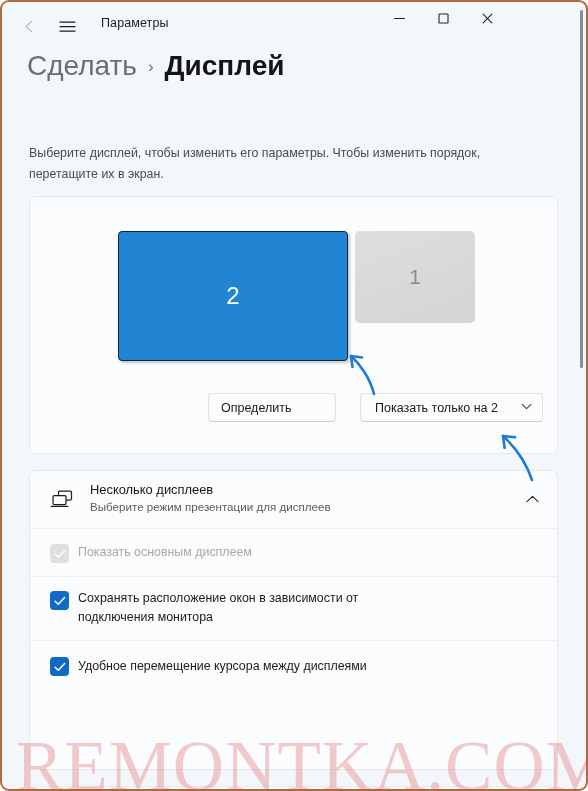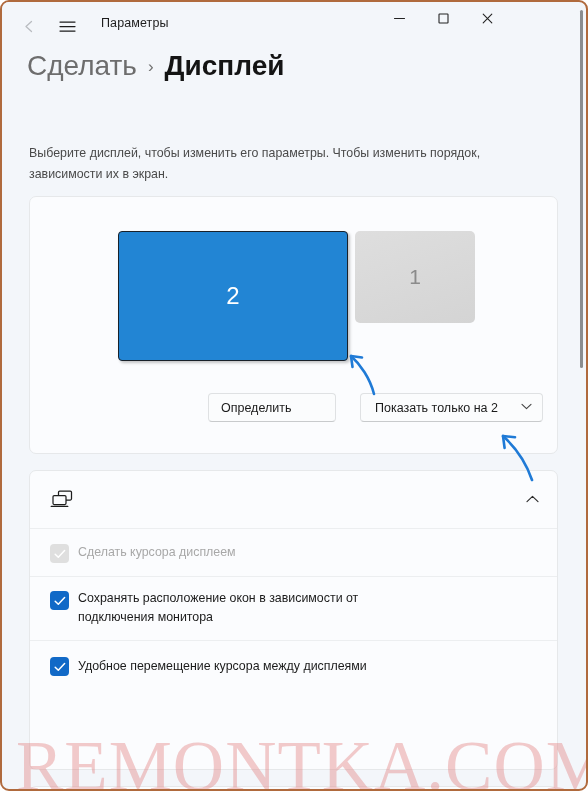--- a/index.html
+++ b/index.html
@@ -234,21 +234,21 @@
   </div>
 
   <div id="breadcrumb">
     <span id="bc-parent">Сделать</span>
     <span id="bc-sep">›</span>
     <span id="bc-current">Дисплей</span>
   </div>
 
   <div id="content">
 
-    <div id="intro">Выберите дисплей, чтобы изменить его параметры. Чтобы изменить порядок, зависимости их в экран.</div>
+    <div id="intro">Выберите дисплей, чтобы изменить его параметры. Чтобы изменить порядок, перетащите их в экран.</div>
 
     <div class="card" id="card-arrange">
 
       <div class="monitor" id="monitor-2">
         <span>2</span>
       </div>
 
       <div class="monitor" id="monitor-1">
         <span>1</span>
       </div>
@@ -271,34 +271,38 @@
     <div class="card" id="card-multi">
 
       <div id="multi-header">
         <span id="multi-icon">
           <svg width="26" height="24" viewBox="0 0 26 24" fill="none" stroke="currentColor" stroke-width="1.25">
             <rect x="8.5" y="3" width="13" height="9" rx="1.2"></rect>
             <rect x="3" y="7.5" width="13" height="9" rx="1.2" fill="#fbfcfe"></rect>
             <path d="M1.2 18.4 H17.8" stroke-linecap="round"></path>
           </svg>
         </span>
+        <div id="multi-texts">
+          <div id="multi-title">Несколько дисплеев</div>
+          <div id="multi-sub">Выберите режим презентации для дисплеев</div>
+        </div>
         <span id="multi-chevron">
           <svg width="13" height="8" viewBox="0 0 13 8" fill="none" stroke="currentColor" stroke-width="1.15">
             <path d="M1 6.6 L6.5 1.4 L12 6.6" stroke-linecap="round" stroke-linejoin="round"></path>
           </svg>
         </span>
       </div>
 
       <div class="row" id="row-primary">
         <span class="cb cb-off">
           <svg width="12" height="10" viewBox="0 0 12 10" fill="none" stroke="#ffffff" stroke-width="1.5">
             <path d="M1.2 5.2 L4.3 8.2 L10.6 1.6" stroke-linecap="round" stroke-linejoin="round"></path>
           </svg>
         </span>
-        <span class="row-label dim">Сделать курсора дисплеем</span>
+        <span class="row-label dim">Показать основным дисплеем</span>
       </div>
 
       <div class="row" id="row-remember">
         <span class="cb cb-on">
           <svg width="12" height="10" viewBox="0 0 12 10" fill="none" stroke="#ffffff" stroke-width="1.5">
             <path d="M1.2 5.2 L4.3 8.2 L10.6 1.6" stroke-linecap="round" stroke-linejoin="round"></path>
           </svg>
         </span>
         <span class="row-label">Сохранять расположение окон в зависимости от подключения монитора</span>
       </div>

